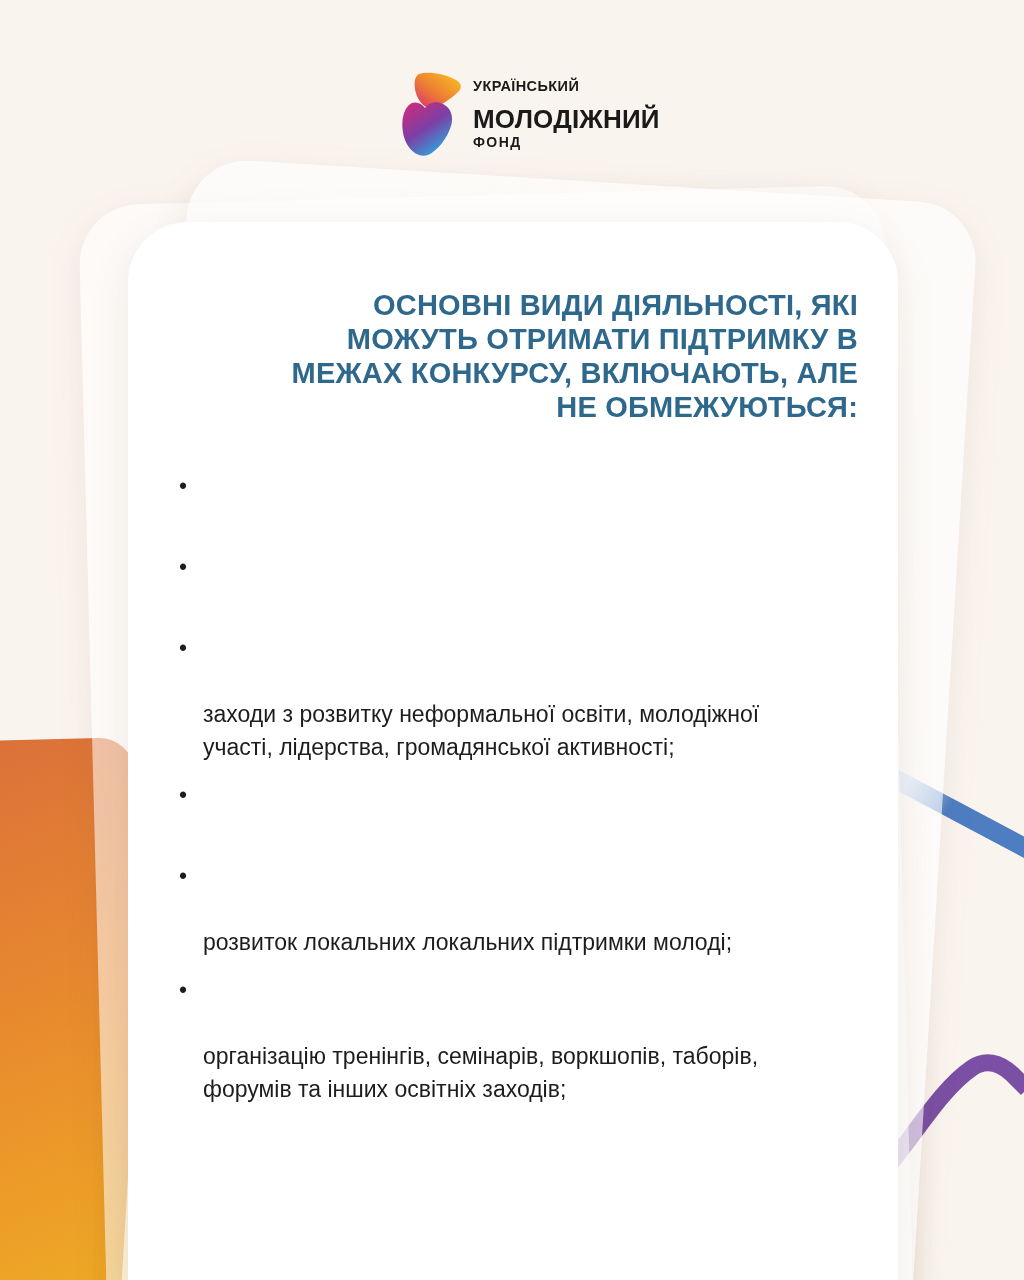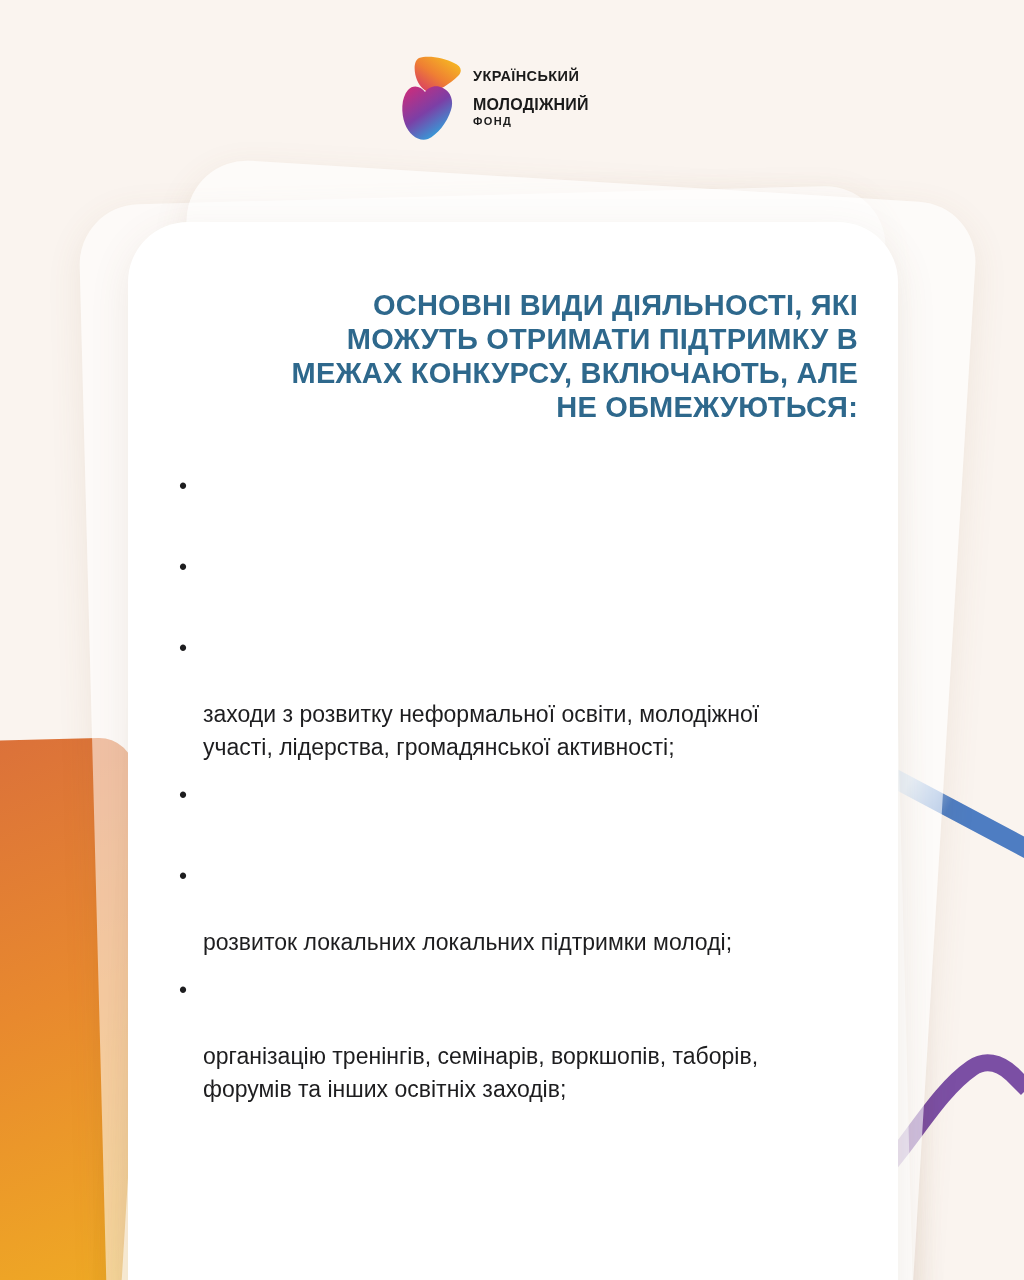--- a/index.html
+++ b/index.html
@@ -11,26 +11,26 @@
   }
   *{margin:0;padding:0;box-sizing:border-box;}
   html,body{width:1024px;height:1280px;}
   body{
     position:relative; overflow:hidden; background:var(--background);
     font-family:"Liberation Sans", sans-serif;
   }
   .abs{position:absolute;}
 
   
-  .logo-header{left:398px; top:54px; display:flex; align-items:center; gap:11px;}
+  .logo-header{left:398px; top:70px; display:flex; align-items:center; gap:11px;}
   .logo-mark{width:64px; height:88px; display:block;}
   .logo-text{color:var(--logo-text); line-height:1;}
   .logo-line1{font-size:14.5px; font-weight:700; letter-spacing:0.4px;}
-  .logo-line2{font-size:16px; font-weight:700; letter-spacing:0.2px; margin:13px 0 3px;}
-  .logo-line3{font-size:11px; font-weight:700; letter-spacing:1.4px;}
+  .logo-line2{font-size:26px; font-weight:700; letter-spacing:0.2px; margin:13px 0 3px;}
+  .logo-line3{font-size:14px; font-weight:700; letter-spacing:1.4px;}
 
   
   .orange-blob{
     left:-18px; top:737px; width:152px; height:580px;
     border-radius:0 36px 4px 0;
     transform:rotate(-1.5deg); transform-origin:top right;
     background:linear-gradient(160deg, var(--orange-1) 0%, var(--orange-2) 45%, var(--orange-3) 100%);
   }
   .blue-stripe{
     left:865px; top:752px; width:238px; height:19px;

